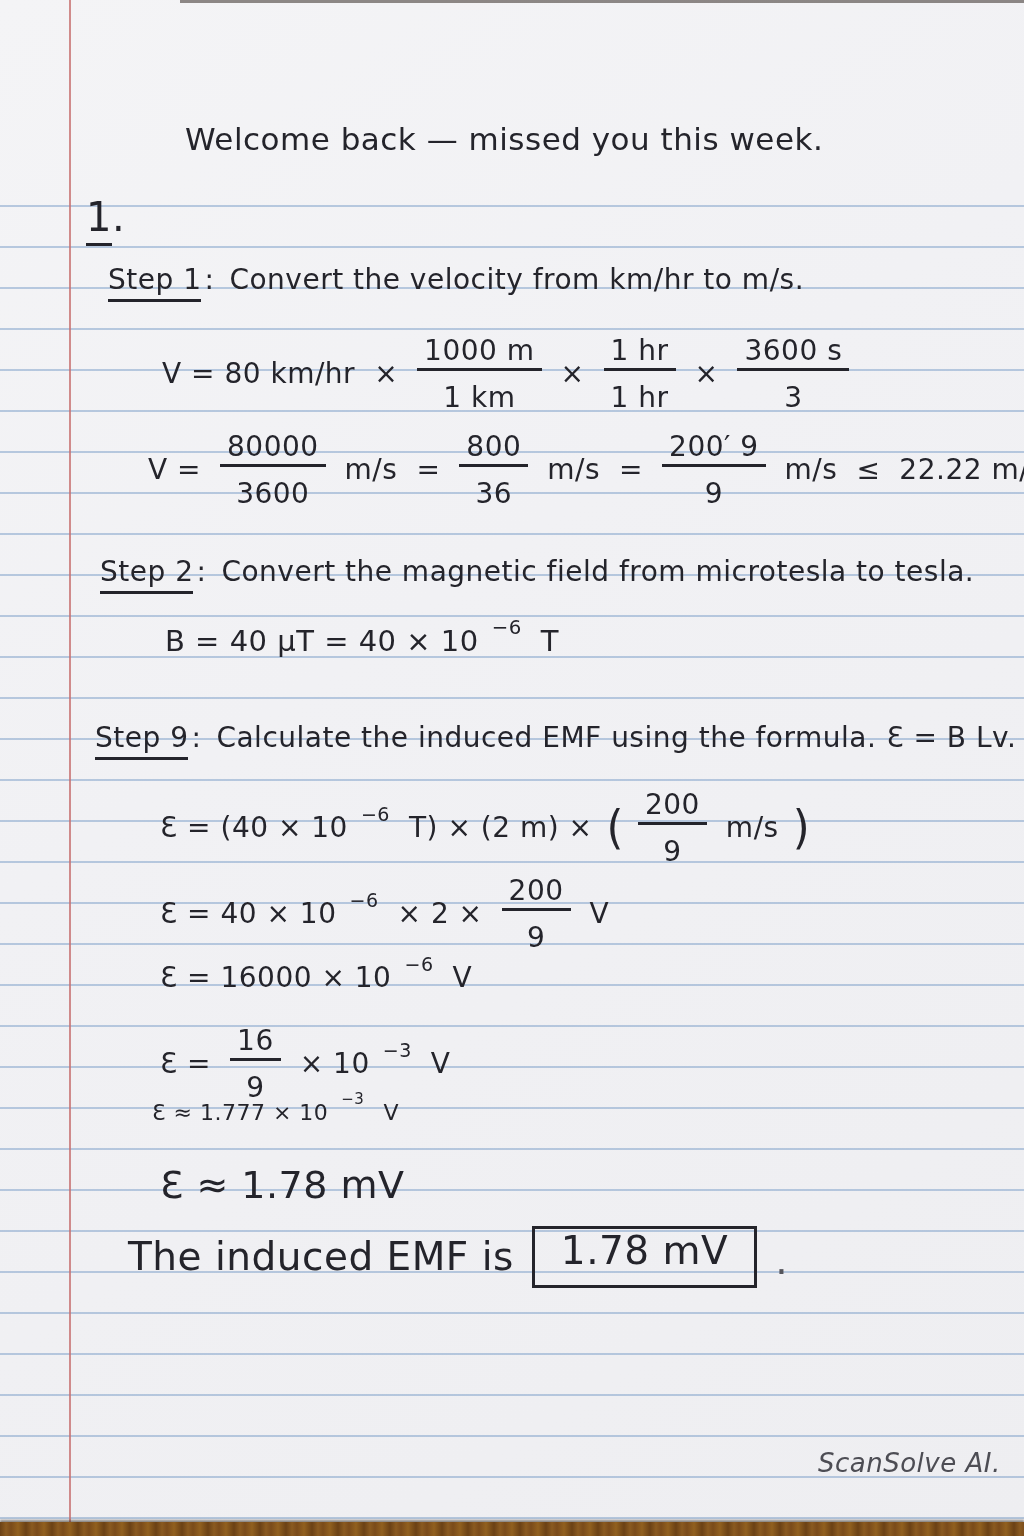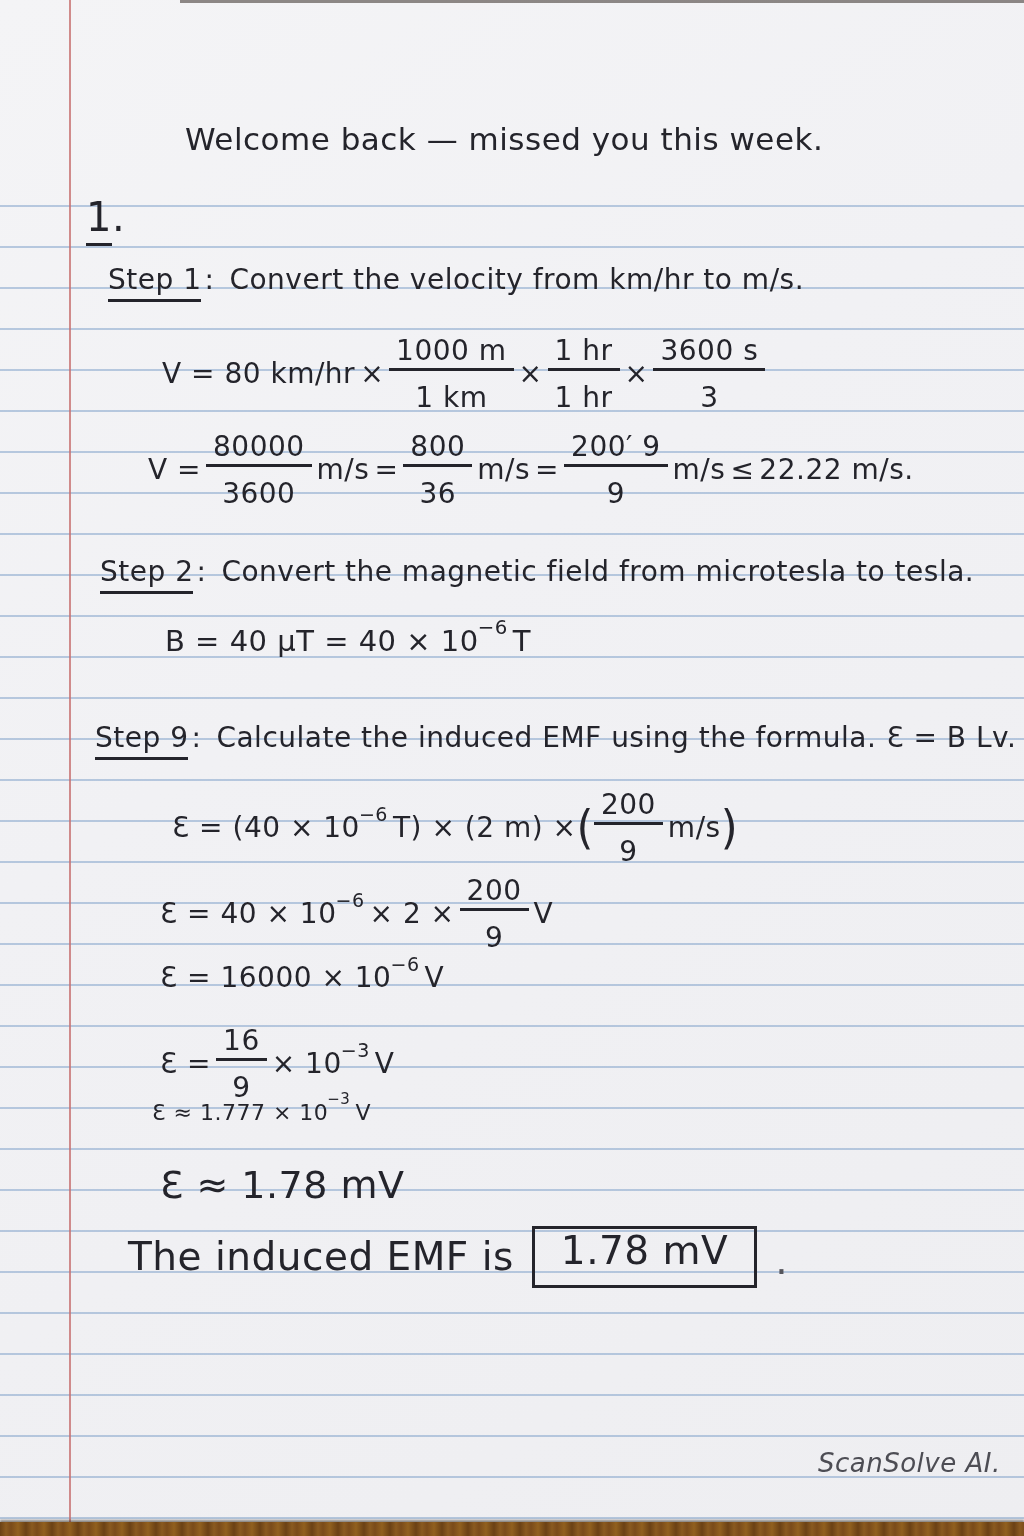--- a/index.html
+++ b/index.html
@@ -31,21 +31,21 @@
     background:
       repeating-linear-gradient(90deg,
         #6b4115 0px,#8a5a20 6px,#7a4b1a 11px,#91601f 18px,#6b4115 26px),
       #7a4b1a;
     box-shadow:0 -2px 2px rgba(40,30,20,0.5);
   }
   .hand{
     position:absolute;white-space:nowrap;color:#24242b;
     letter-spacing:0.5px;line-height:1.15;
   }
-  .eq{display:flex;align-items:center;gap:5px;}
+  .eq{display:flex;align-items:center;gap:19px;}
   .frac{display:inline-flex;flex-direction:column;align-items:center;line-height:1.05;}
   .frac .num{padding:0 7px 3px;border-bottom:3px solid #24242b;}
   .frac .den{padding-top:12px;}
   .sup{position:relative;top:-13px;font-size:0.68em;margin-left:-6px;}
   .bigp{font-size:1.55em;font-weight:400;transform:scaleY(1.05);margin:0 -5px;}
   .ulab{border-bottom:3px solid #24242b;padding-bottom:3px;}
   .step{display:flex;align-items:baseline;}
   .step .colon{margin-left:3px;}
   .step .stext{margin-left:15px;}
   .step .sformula{margin-left:10px;}
@@ -133,21 +133,21 @@
     <span>T</span>
   </div>
 
   <div class="hand step" style="top:722px;left:95px;font-size:28px;">
     <span class="ulab">Step 9</span>
     <span class="colon">:</span>
     <span class="stext">Calculate the induced EMF using the formula.</span>
     <span class="sformula">Ɛ = B Lv.</span>
   </div>
 
-  <div class="hand eq" style="top:790px;left:172px;font-size:28px;">
+  <div class="hand eq" style="top:790px;left:160px;font-size:28px;">
     <span>Ɛ = (40 × 10</span>
     <span class="sup">−6</span>
     <span>T) × (2 m) ×</span>
     <span class="bigp">(</span>
     <span class="frac">
       <span class="num">200</span>
       <span class="den">9</span>
     </span>
     <span>m/s</span>
     <span class="bigp">)</span>

